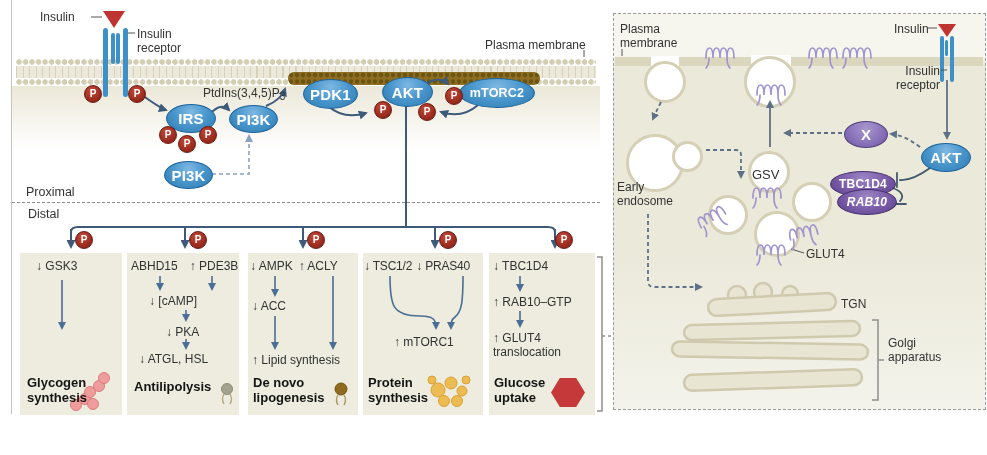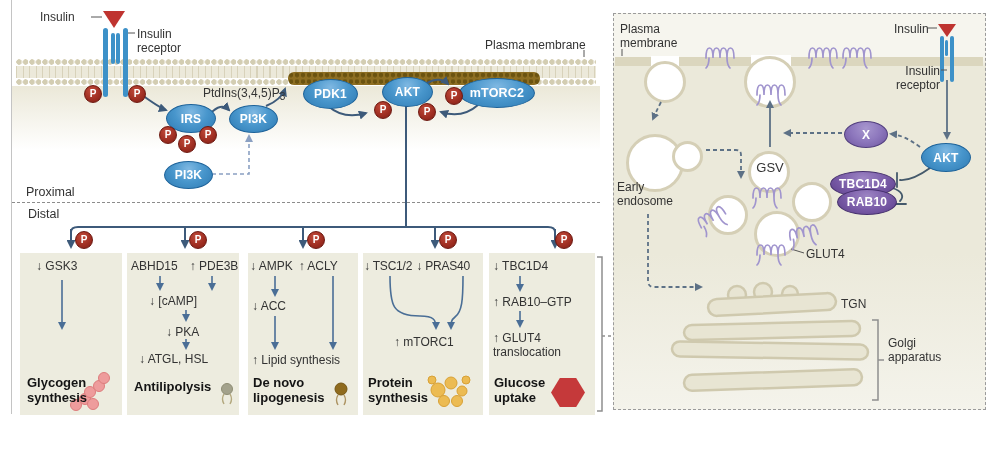--- a/index.html
+++ b/index.html
@@ -16,21 +16,21 @@
   .pip3{position:absolute;left:288px;top:72px;width:252px;height:13px;border-radius:6px;z-index:2;
         background-color:#8d6e22;
         background-image:radial-gradient(circle at 3px 3px,#6b5310 2px,rgba(0,0,0,0) 2.5px);
         background-size:6px 6.5px;}
   .shade{position:absolute;left:12px;top:86px;width:588px;height:64px;z-index:0;
          background:linear-gradient(180deg,#ebe8d8,rgba(255,255,255,0));}
   .edge{position:absolute;left:11px;top:0;width:1px;height:414px;background:#c4c4c4;z-index:0;}
   .sep{position:absolute;left:12px;top:202px;width:588px;border-top:1px dashed #8c8c8c;z-index:1;}
   
   .node{position:absolute;border-radius:50%;display:flex;align-items:center;justify-content:center;
-        color:#fff;font-weight:bold;font-size:12px;z-index:4;letter-spacing:.2px;}
+        color:#fff;font-weight:bold;font-size:15px;z-index:4;letter-spacing:.2px;}
   .node.blue{background:radial-gradient(ellipse at 50% 26%,#7fb8e2 0%,#4896cc 48%,#2e7ab2 100%);
              border:1.5px solid #1e639a;}
   .node.purple{background:radial-gradient(ellipse at 50% 26%,#a796ce 0%,#8d77bd 50%,#6d549e 100%);
              border:1.5px solid #53407f;}
   .node.purpledark{background:radial-gradient(ellipse at 50% 26%,#9d85c4 0%,#7a5ca8 52%,#5c3f8a 100%);
              border:1.5px solid #46306e;font-size:12px;}
   .node.sm{font-size:12.5px;text-align:center;}
   
   .pbadge{position:absolute;width:16px;height:16px;border-radius:50%;z-index:5;
           background:radial-gradient(circle at 40% 30%,#c14a3a 0%,#9c2c20 62%,#7d1f15 100%);
@@ -161,27 +161,27 @@
   <div class="ves" style="left:792px;top:182px;width:40px;height:40px;"></div>
 
   <div class="tri" style="left:938px;top:24px;border-left:9px solid transparent;border-right:9px solid transparent;border-top:13px solid #bf3430;"></div>
   <div class="rbar" style="left:940px;top:36px;width:4px;height:46px;"></div>
   <div class="rbar" style="left:950px;top:36px;width:4px;height:46px;"></div>
   <div class="rbar" style="left:945px;top:40px;width:3px;height:16px;"></div>
 
   <div class="node purple" style="left:844px;top:121px;width:42px;height:25px;">X</div>
   <div class="node blue" style="left:921px;top:143px;width:48px;height:27px;">AKT</div>
   <div class="node purpledark" style="left:830px;top:171px;width:64px;height:24px;">TBC1D4</div>
-  <div class="node purpledark" style="left:837px;top:189px;width:58px;height:24px;">RAB10</div>
+  <div class="node purpledark" style="left:837px;top:189px;width:58px;height:24px;font-style:italic;">RAB10</div>
 
   <div class="lbl" style="left:620px;top:22px;width:74px;">Plasma membrane</div>
   <div class="lbl" style="left:894px;top:22px;">Insulin</div>
   <div class="lbl" style="left:878px;top:64px;width:62px;text-align:right;">Insulin receptor</div>
   <div class="lbl" style="left:617px;top:180px;width:72px;">Early endosome</div>
-  <div class="lbl" style="left:752px;top:160px;width:36px;text-align:center;font-size:13px;">GSV</div>
+  <div class="lbl" style="left:752px;top:167px;width:36px;text-align:left;font-size:13px;">GSV</div>
   <div class="lbl" style="left:806px;top:247px;">GLUT4</div>
   <div class="lbl" style="left:841px;top:297px;">TGN</div>
   <div class="lbl" style="left:888px;top:336px;width:72px;">Golgi apparatus</div>
 
   <svg class="overlay" width="987" height="455" viewBox="0 0 987 455">
     <defs>
       <marker id="mA" markerUnits="userSpaceOnUse" markerWidth="9" markerHeight="9" refX="7" refY="4.5" orient="auto">
         <path d="M0,0 L9,4.5 L0,9 z" fill="#3d5a7a"></path>
       </marker>
       <marker id="mBox" markerUnits="userSpaceOnUse" markerWidth="8" markerHeight="8" refX="6" refY="4" orient="auto">

